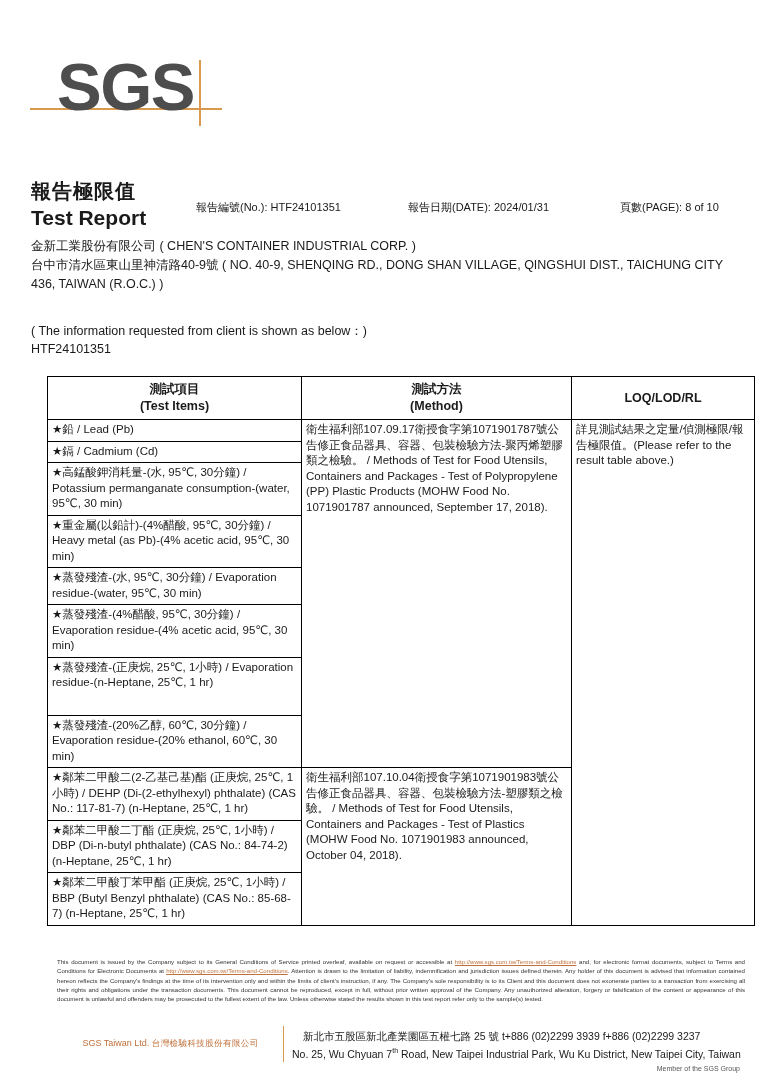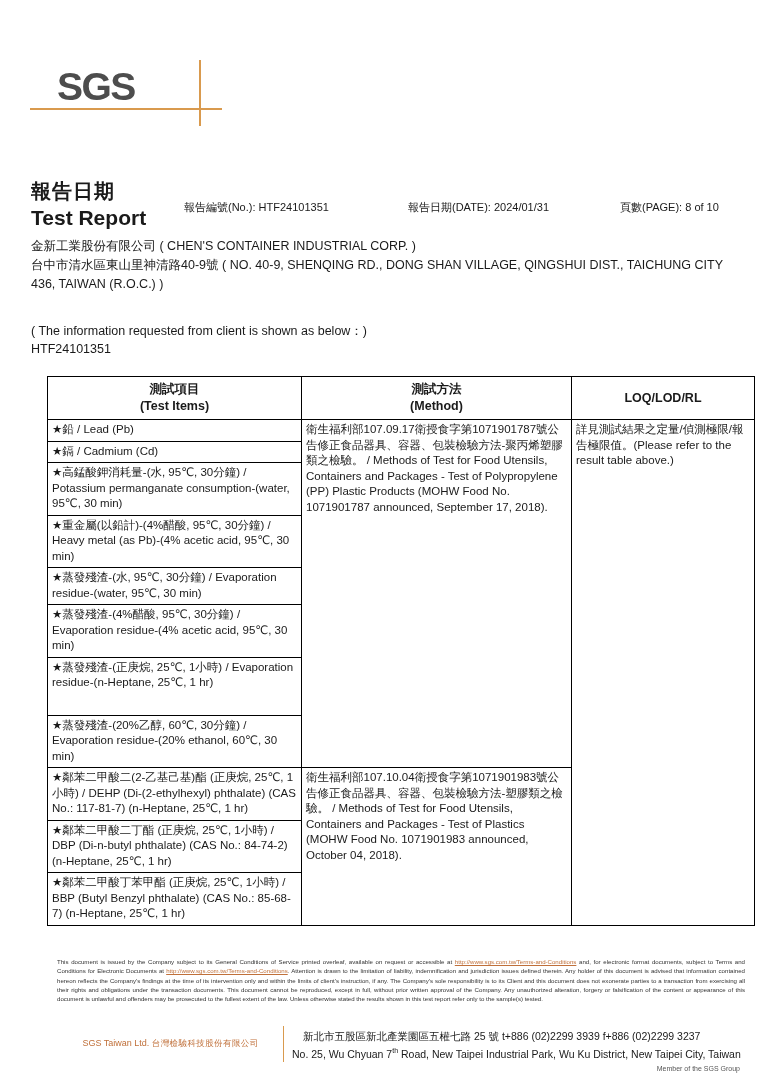--- a/index.html
+++ b/index.html
@@ -20,21 +20,21 @@
   .logo-block {
     position: absolute;
     left: 57px;
     top: 58px;
     width: 160px;
     height: 62px;
   }
   .logo-text {
     font-family: "Liberation Sans", "DejaVu Sans", sans-serif;
     font-weight: bold;
-    font-size: 39px;
+    font-size: 67px;
     letter-spacing: -1.5px;
     color: #4d4d4d;
     line-height: 58px;
     position: absolute;
     left: 0;
     top: 0;
     text-align: center;
   }
   .logo-rule-h {
     position: absolute;
@@ -65,21 +65,21 @@
   .title-en {
     position: absolute;
     left: 31px;
     top: 206px;
     font-size: 21px;
     font-weight: bold;
   }
 
   .meta-no {
     position: absolute;
-    left: 184px;
+    left: 196px;
     top: 200px;
     font-size: 11px;
   }
   .meta-date {
     position: absolute;
     left: 408px;
     top: 200px;
     font-size: 11px;
   }
   .meta-page {
@@ -225,21 +225,21 @@
 </style>
 </head>
 <body>
 
 <div class="logo-block">
   <div class="logo-rule-h"></div>
   <div class="logo-rule-v"></div>
   <div class="logo-text">SGS</div>
 </div>
 
-<div class="title-cn">報告日期</div>
+<div class="title-cn">報告極限值</div>
 <div class="title-en">Test Report</div>
 
 <div class="meta-no"><span>報告編號(No.): </span><span>HTF24101351</span></div>
 <div class="meta-date"><span>報告日期(DATE): </span><span>2024/01/31</span></div>
 <div class="meta-page"><span>頁數(PAGE): </span><span>8 of 10</span></div>
 
 <div class="company-line">金新工業股份有限公司 ( CHEN'S CONTAINER INDUSTRIAL CORP. )</div>
 <div class="address-block">台中市清水區東山里神清路40-9號 ( NO. 40-9, SHENQING RD., DONG SHAN VILLAGE, QINGSHUI DIST., TAICHUNG CITY 436, TAIWAN (R.O.C.) )</div>
 
 <div class="intro-block">

